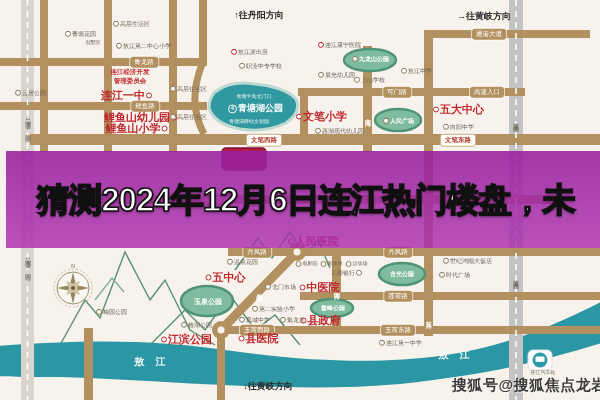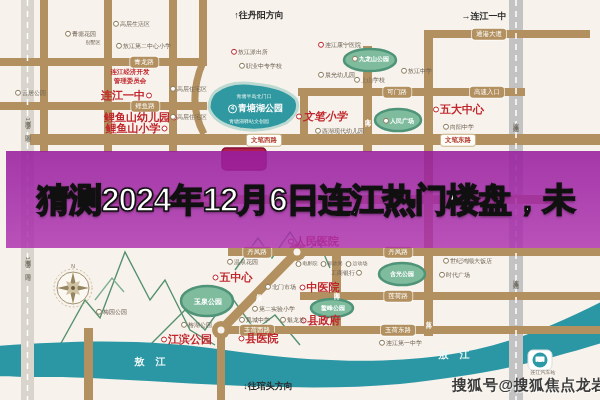--- a/index.html
+++ b/index.html
@@ -155,23 +155,23 @@
       <span class="lbl v v-dark" style="left: 28px; top: 263px;">瀛洲104国道</span>
       <span class="lbl v v-light" style="left: 368px; top: 115px;">文山北路</span>
       <span class="lbl v v-light" style="left: 337px; top: 288px;">文山南路</span>
       <span class="lbl v v-light" style="left: 259px; top: 291px;">凤尾路</span>
       <span class="lbl v v-light" style="left: 429px; top: 318px;">敖江路</span>
       <span class="lbl v v-dark" style="left: 516px; top: 120px;">沈海高速</span>
       <span class="lbl v v-dark" style="left: 516px; top: 277px;">沈海高速</span>
       <span class="lbl red-lg" style="left: 127px; top: 95px;">连江一中<i class="badge badge-red"></i></span>
       <span class="lbl red-lg" style="left: 141px; top: 117px;">鲤鱼山幼儿园<i class="badge badge-red"></i></span>
       <span class="lbl red-lg" style="left: 137px; top: 128px;">鲤鱼山小学<i class="badge badge-red"></i></span>
-      <span class="lbl red-lg" style="left: 321px; top: 116px; font-style: italic;"><i class="badge badge-red"></i>文笔小学</span>
+      <span class="lbl red-lg" style="left: 321px; top: 116px;"><i class="badge badge-red"></i>文笔小学</span>
       <span class="lbl red-lg" style="left: 458px; top: 109px;"><i class="badge badge-red"></i>五大中心</span>
-      <span class="lbl red-lg" style="left: 232px; top: 277px;"><i class="badge badge-red"></i>五中心</span>
+      <span class="lbl red-lg" style="left: 225px; top: 277px;"><i class="badge badge-red"></i>五中心</span>
       <span class="lbl red-lg" style="left: 320px; top: 320px;"><i class="badge badge-red"></i>县政府</span>
       <span class="lbl red-lg" style="left: 258px; top: 338px;"><i class="badge badge-red"></i>县医院</span>
       <span class="lbl red-lg" style="left: 319px; top: 287px;"><i class="badge badge-red"></i>中医院</span>
       <span class="lbl red-lg" style="left: 313px; top: 241px;"><i class="badge badge-red"></i>人民医院</span>
       <span class="lbl red-lg" style="left: 186px; top: 339px;"><i class="badge badge-red"></i>江滨公园</span>
       <span class="lbl red-sm" style="left: 130px; top: 72px;">连江经济开发</span>
       <span class="lbl red-sm" style="left: 130px; top: 81px;">管理委员会</span>
       <span class="lbl gy" style="left: 80px; top: 34px;"><i class="badge badge-gray"></i>青塘花园</span>
       <span class="lbl gy-xs" style="left: 93px; top: 42px;">别墅区</span>
       <span class="lbl gy" style="left: 131px; top: 24px;"><i class="badge badge-gray"></i>高层生活区</span>
@@ -205,22 +205,22 @@
       <span class="lbl gy-xs" style="left: 73px; top: 266px;">N</span>
       <span class="lbl wt" style="left: 370px; top: 59px;"><i class="badge badge-gray"></i>九龙山公园</span>
       <span class="lbl wt" style="left: 398px; top: 121px;"><i class="badge badge-gray"></i>人民广场</span>
       <span class="lbl wt-md" style="left: 208px; top: 301px;">玉泉公园</span>
       <span class="lbl wt" style="left: 333px; top: 308px;">鳌峰公园</span>
       <span class="lbl wt" style="left: 402px; top: 274px;">含光公园</span>
       <span class="lbl wt-xs" style="left: 254px; top: 96px;">青塘半岛北门口</span>
       <span class="lbl wt-lg" style="left: 255px; top: 109px;"><i class="badge badge-num">4</i>青塘湖公园</span>
       <span class="lbl wt-xs" style="left: 249px; top: 121px;">青塘湖驿站文创园</span>
       <span class="lbl dir" style="left: 259px; top: 15px; text-align: center;">↑往丹阳方向</span>
-      <span class="lbl dir" style="left: 484px; top: 16px;">→连江一中</span>
-      <span class="lbl dir" style="left: 268px; top: 386px;">↓往琯头方向</span>
+      <span class="lbl dir" style="left: 484px; top: 16px;">→往黄岐方向</span>
+      <span class="lbl dir" style="left: 268px; top: 386px;">↓往黄岐方向</span>
       <span class="lbl riv" style="left: 152px; top: 362px;">敖 江</span>
       <span class="lbl riv" style="left: 456px; top: 355px;">敖 江</span>
     </div>
 
   <div id="overlay-banner">
     <div class="banner-line">猜测2024年12月6日连江热门楼盘，未</div>
   </div>
 
   <div id="sohu-watermark">搜狐号@搜狐焦点龙岩站</div>
 </div>

